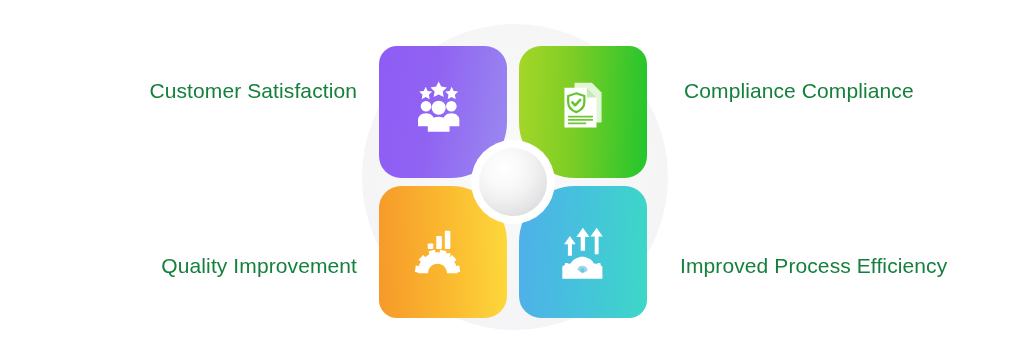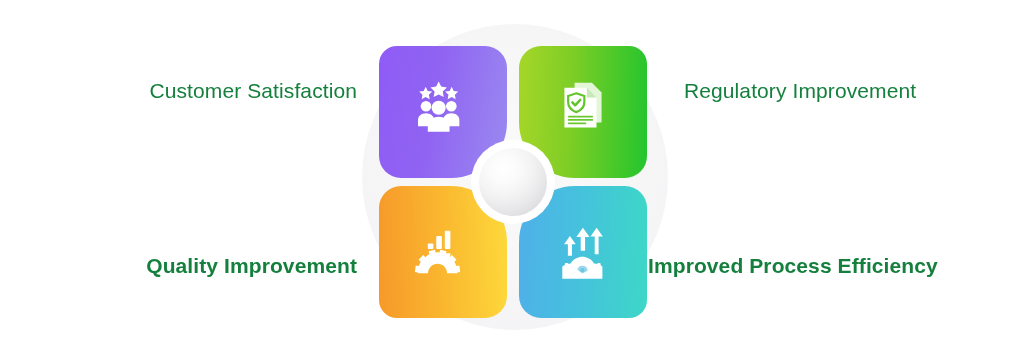--- a/index.html
+++ b/index.html
@@ -120,42 +120,42 @@
     font-size: 21px;
     font-weight: 400;
     color: #15803d;
     letter-spacing: 0.1px;
     white-space: nowrap;
     line-height: 1;
     margin-left: 12px;
   }
   .label.l-tl { right: 667px; top: 80px; }
   .label.l-tr { left: 672px;  top: 80px; }
-  .label.l-bl { right: 667px; top: 255px; font-weight: bold; }
-  .label.l-br { left: 636px;  top: 255px; font-weight: bold; }
+  .label.l-bl { right: 667px; top: 255px; }
+  .label.l-br { left: 668px;  top: 255px; }
 
   
   .logo {
     position: absolute;
     left: 908px;
     top: 316px;
     width: 104px;
     height: 34px;
   }
   .logo svg { width: 100%; height: 100%; display: block; }
 </style>
 </head>
 <body>
 
 <div id="stage">
 
   <div class="halo"></div>
 
   <div class="label l-tl">Customer Satisfaction</div>
-  <div class="label l-tr">Regulatory Improvement</div>
+  <div class="label l-tr">Compliance Compliance</div>
   <div class="label l-bl">Quality Improvement</div>
   <div class="label l-br">Improved Process Efficiency</div>
 
   <div class="flower">
 
     <div class="petal tl">
       <span class="icon">
         <svg viewBox="0 0 64 64" fill="#ffffff" aria-hidden="true">
           <path d="M32 2.2l3.0 6.1 6.7 1.0-4.85 4.75 1.15 6.7L32 17.6l-6.0 3.15 1.15-6.7L22.3 9.3l6.7-1.0z"></path>
           <path d="M16.6 8.6l2.35 4.8 5.3.8-3.82 3.73.9 5.27-4.73-2.48-4.73 2.48.9-5.27-3.82-3.73 5.3-.8z"></path>

